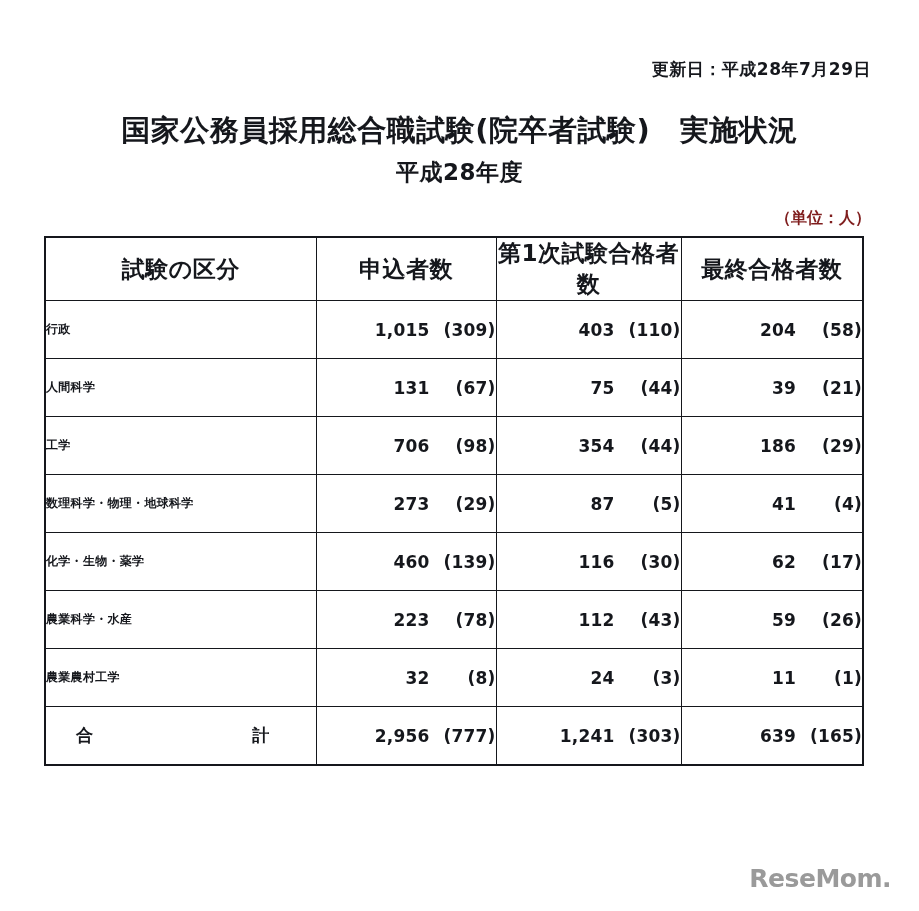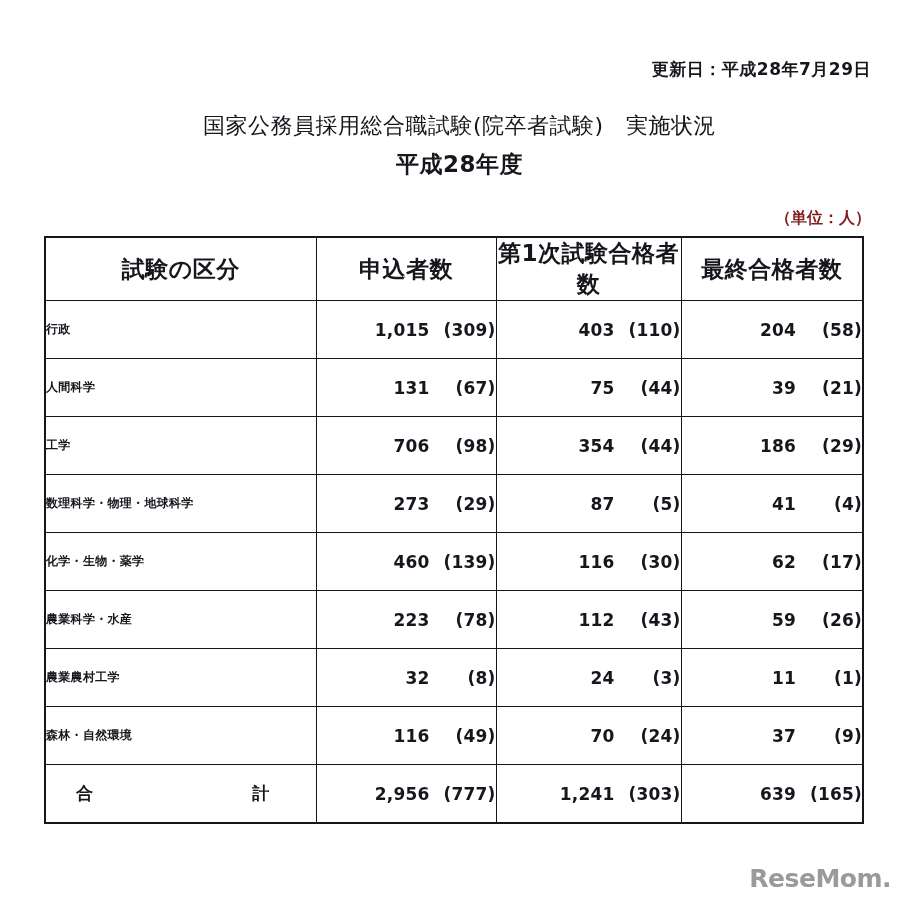--- a/index.html
+++ b/index.html
@@ -35,22 +35,22 @@
 
   
   .title-block {
     position: absolute;
     top: 112px;
     left: 0;
     right: 0;
     text-align: center;
   }
   .main-title {
-    font-size: 22px;
-    font-weight: 400;
+    font-size: 29px;
+    font-weight: 700;
     letter-spacing: 0.5px;
     color: #15171c;
     line-height: 1.25;
     white-space: nowrap;
   }
   .sub-title {
     margin-top: 9px;
     font-size: 23px;
     font-weight: 700;
     letter-spacing: 0.5px;
@@ -348,41 +348,20 @@
                 <span class="num-paren">(3)</span>
               </div>
             </td>
             <td class="num-cell">
               <div class="num-inner">
                 <span class="num-main">11</span>
                 <span class="num-paren">(1)</span>
               </div>
             </td>
           </tr>
-          <tr class="data-row">
-            <td class="cell-label">森林・自然環境</td>
-            <td class="num-cell">
-              <div class="num-inner">
-                <span class="num-main">116</span>
-                <span class="num-paren">(49)</span>
-              </div>
-            </td>
-            <td class="num-cell">
-              <div class="num-inner">
-                <span class="num-main">70</span>
-                <span class="num-paren">(24)</span>
-              </div>
-            </td>
-            <td class="num-cell">
-              <div class="num-inner">
-                <span class="num-main">37</span>
-                <span class="num-paren">(9)</span>
-              </div>
-            </td>
-          </tr>
           <tr class="total-row">
             <td>
               <div class="total-label">
                 <div class="total-label-inner">
                   <span>合</span>
                   <span>計</span>
                 </div>
               </div>
             </td>
             <td class="num-cell">

